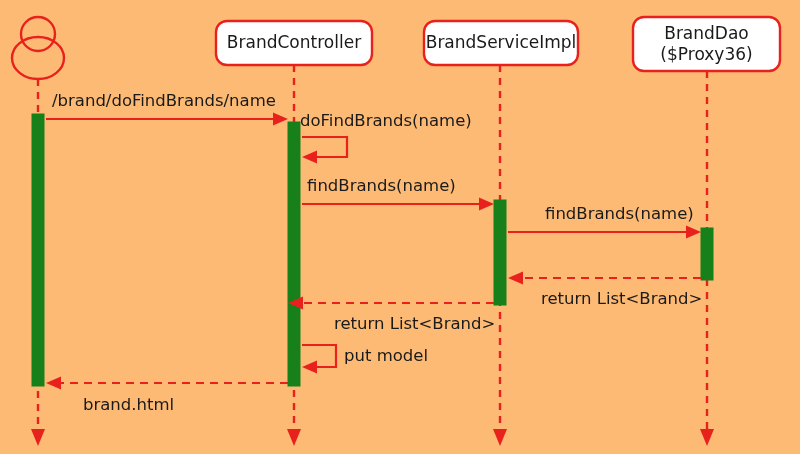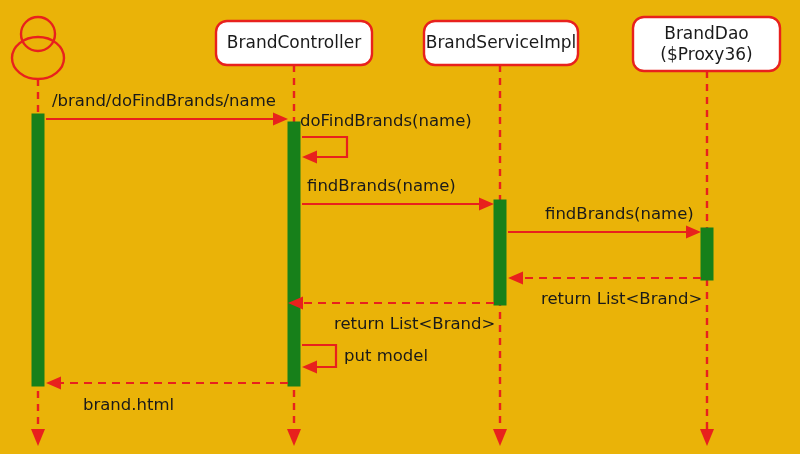--- a/index.html
+++ b/index.html
@@ -8,21 +8,21 @@
     padding: 0;
     background: #ffffff;
   }
   body {
     font-family: "DejaVu Sans", "Liberation Sans", sans-serif;
   }
   #diagram-root {
     position: relative;
     width: 800px;
     height: 454px;
-    background: #eab308;
+    background: #fdba74;
     overflow: hidden;
   }
   svg.seq-canvas {
     position: absolute;
     left: 0;
     top: 0;
     width: 800px;
     height: 454px;
     display: block;
   }

